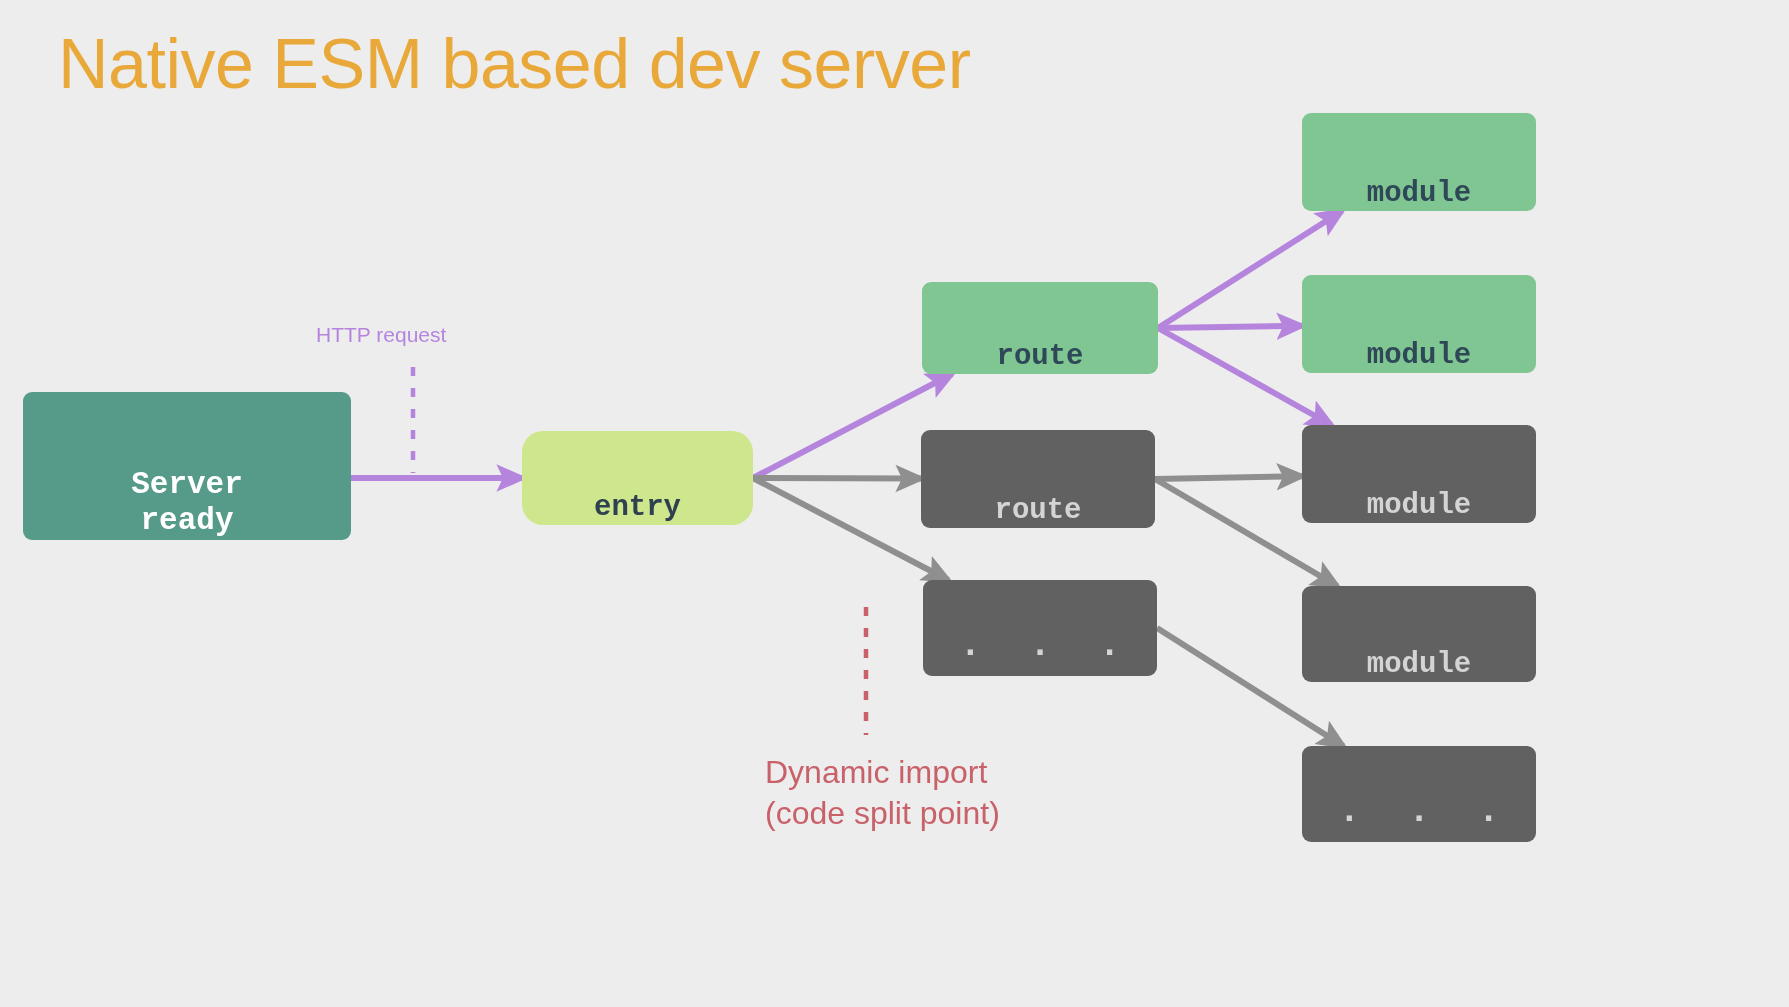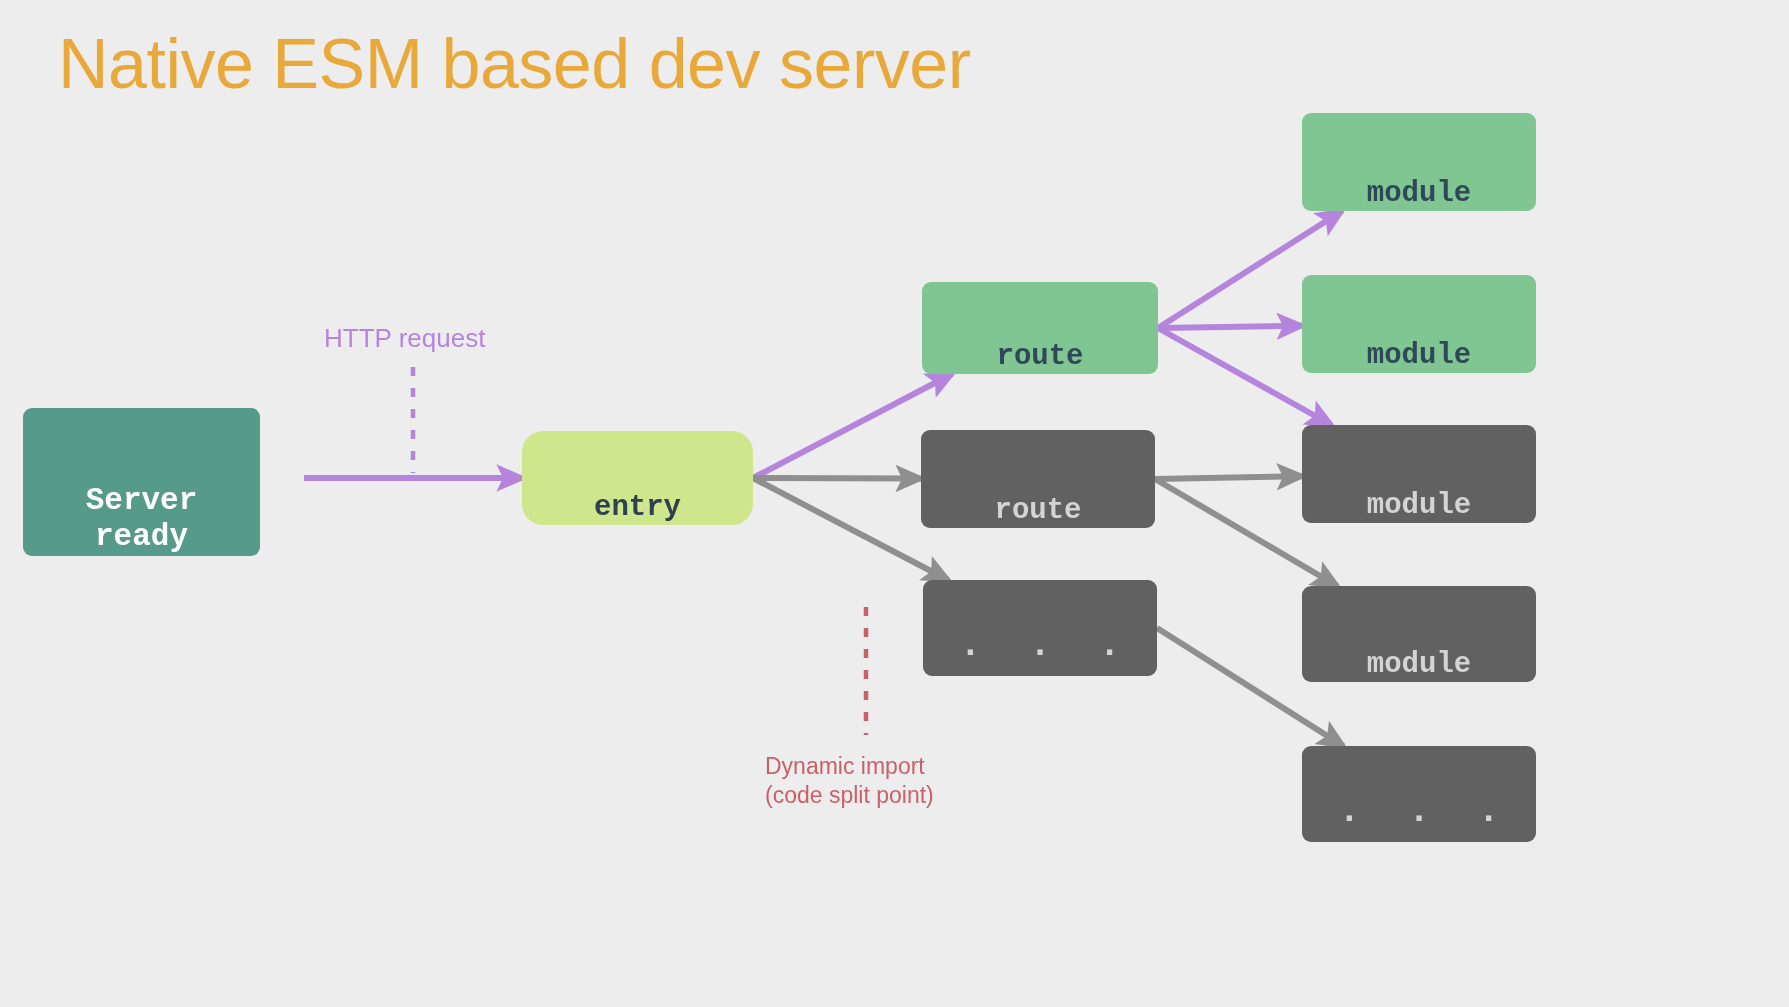--- a/index.html
+++ b/index.html
@@ -92,21 +92,21 @@
         <line x1="1155" y1="479" x2="1337.2451612903226" y2="586" stroke="#8f8f8f" stroke-width="6" stroke-linecap="butt" marker-end="url(#ah-gray)"></line>
         <line x1="1157" y1="628" x2="1343.2409638554218" y2="746" stroke="#8f8f8f" stroke-width="6" stroke-linecap="butt" marker-end="url(#ah-gray)"></line>
       </g>
     <g id="connector-group">
         <line x1="413" y1="367" x2="413" y2="473" stroke="#b585dd" stroke-width="4.5" stroke-dasharray="9 12"></line>
         <line x1="866" y1="607" x2="866" y2="735" stroke="#c9616a" stroke-width="4.5" stroke-dasharray="9 12"></line>
       </g>
   </svg>
 
   <div id="node-layer">
-      <div class="node teal" style="left: 23px; top: 408px; width: 237px; height: 148px; font-size: 31px;">
+      <div class="node teal" style="left: 23px; top: 392px; width: 328px; height: 148px; font-size: 31px;">
         <span>Server<br>ready</span>
       </div>
       <div class="node lime" style="left: 522px; top: 431px; width: 231px; height: 94px; font-size: 29px;">
         <span>entry</span>
       </div>
       <div class="node green" style="left: 922px; top: 282px; width: 236px; height: 92px; font-size: 29px;">
         <span>route</span>
       </div>
       <div class="node gray" style="left: 921px; top: 430px; width: 234px; height: 98px; font-size: 29px;">
         <span>route</span>
@@ -124,17 +124,17 @@
         <span>module</span>
       </div>
       <div class="node gray" style="left: 1302px; top: 586px; width: 234px; height: 96px; font-size: 29px;">
         <span>module</span>
       </div>
       <div class="node gray" style="left: 1302px; top: 746px; width: 234px; height: 96px; font-size: 29px;">
         <span class="dots" style="font-size: 37px;">· · ·</span>
       </div>
     </div>
   <div id="annotation-layer">
-      <div class="edge-label purple" style="left: 324px; top: 322px; font-size: 26px;"><span>HTTP request</span></div>
-      <div class="edge-label red" style="left: 765px; top: 752px; font-size: 23px;"><span>Dynamic import<br>(code split point)</span></div>
+      <div class="edge-label purple" style="left: 316px; top: 322px; font-size: 21px;"><span>HTTP request</span></div>
+      <div class="edge-label red" style="left: 765px; top: 752px; font-size: 32px;"><span>Dynamic import<br>(code split point)</span></div>
     </div>
 
 </div>
 
 </body></html>

